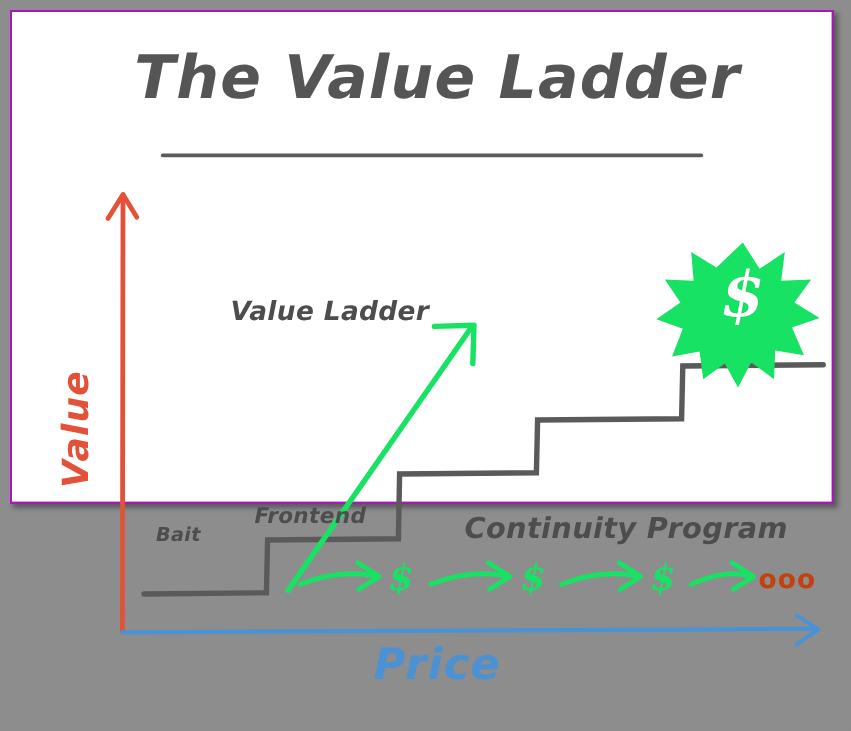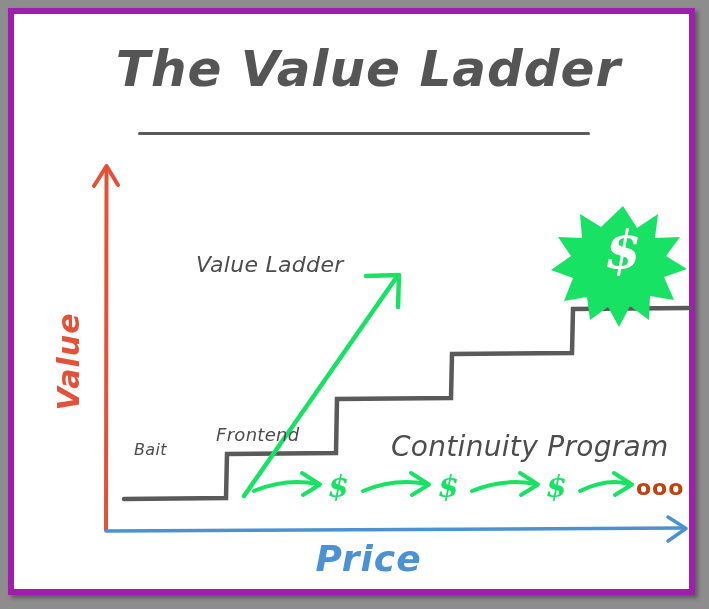--- a/index.html
+++ b/index.html
@@ -12,23 +12,23 @@
     height: 609px;
     overflow: hidden;
     font-family: "DejaVu Sans", sans-serif;
   }
 
   #diagram-frame {
     position: absolute;
     left: 8px;
     top: 8px;
     width: 687px;
-    height: 587px;
+    height: 412px;
     background: #ffffff;
-    border: 6px solid #a21caf;
+    border: 2px solid #a21caf;
     box-sizing: border-box;
     box-shadow: 3px 3px 4px rgba(0,0,0,0.35);
   }
 
   #canvas {
     position: absolute;
     left: 0;
     top: 0;
     width: 100%;
     height: 100%;
@@ -42,21 +42,21 @@
     height: 609px;
     pointer-events: none;
   }
 
   
   .label {
     position: absolute;
     white-space: nowrap;
     font-family: "DejaVu Sans", sans-serif;
     font-style: italic;
-    font-weight: 400;
+    font-weight: 700;
     color: #4d4d4d;
     letter-spacing: 0.3px;
   }
 
   #page-title {
     position: absolute;
     left: 0;
     top: 26px;
     width: 709px;
     text-align: center;
@@ -104,21 +104,21 @@
     font-weight: 700;
     color: #4a92d4;
     letter-spacing: 1px;
   }
 
   #label-value-ladder { left: 182px; top: 238px; font-size: 22px; }
   #step-label-bait     { left: 120px; top: 426px; font-size: 16px; }
   #step-label-frontend { left: 202px; top: 410px; font-size: 18px; }
   #step-label-middle   { left: 338px; top: 341px; font-size: 22px; }
   #step-label-backend  { left: 450px; top: 297px; font-size: 22px; }
-  #label-continuity    { left: 377px; top: 416px; font-size: 28px; }
+  #label-continuity    { left: 377px; top: 416px; font-size: 24px; }
 
   #burst-dollar {
     position: absolute;
     left: 579px;
     top: 205px;
     width: 60px;
     text-align: center;
     font-family: "DejaVu Serif", serif;
     font-style: italic;
     font-weight: 700;

